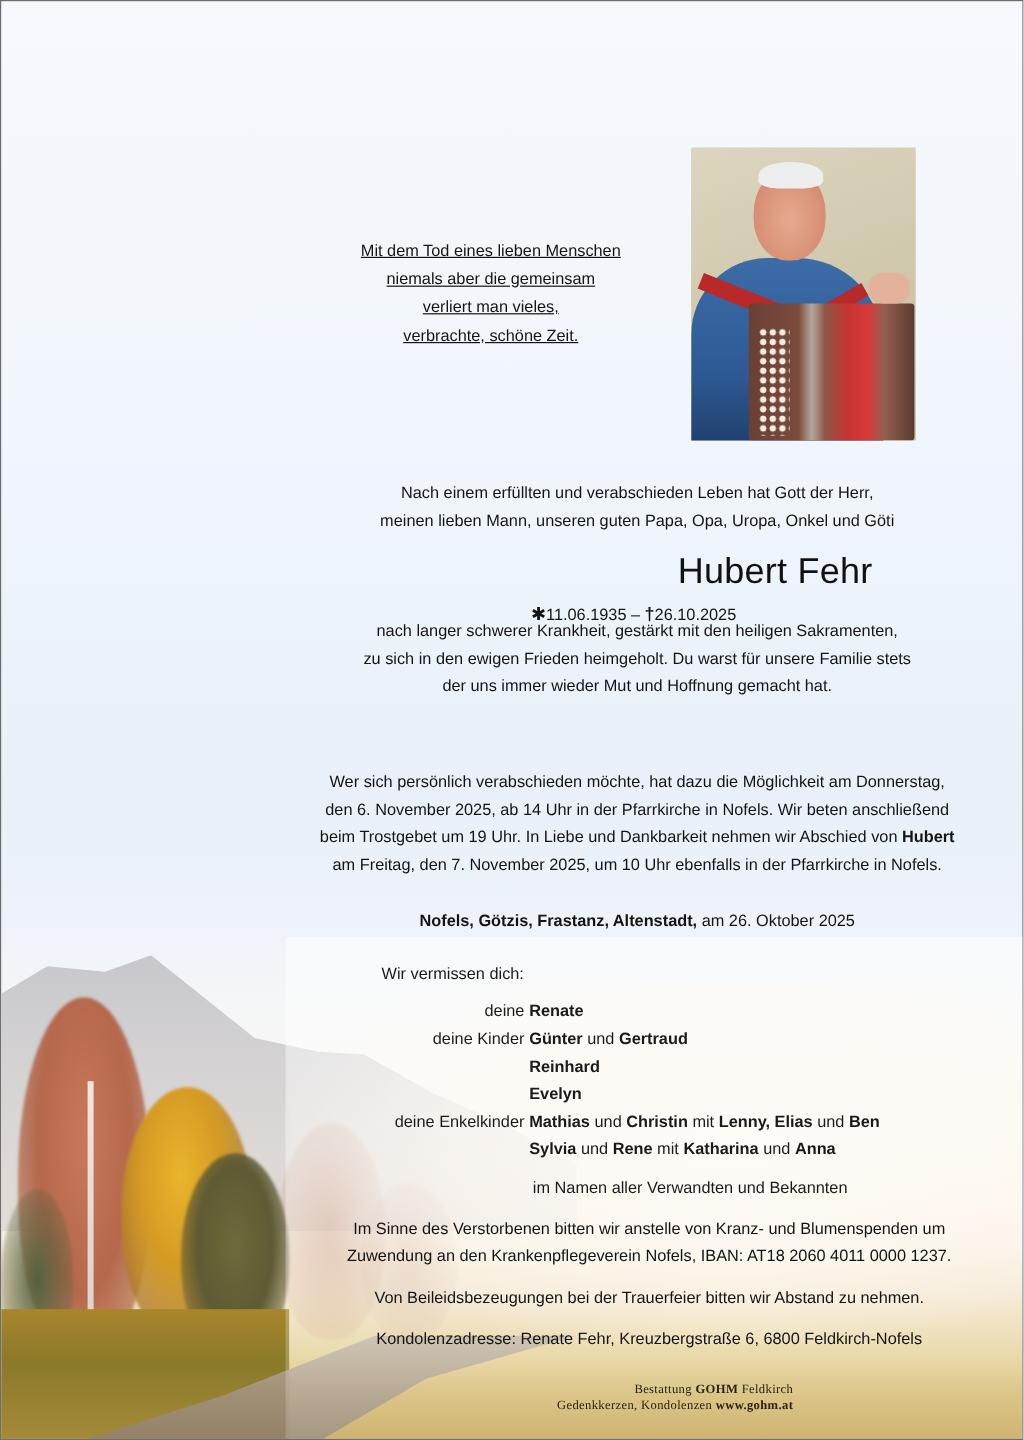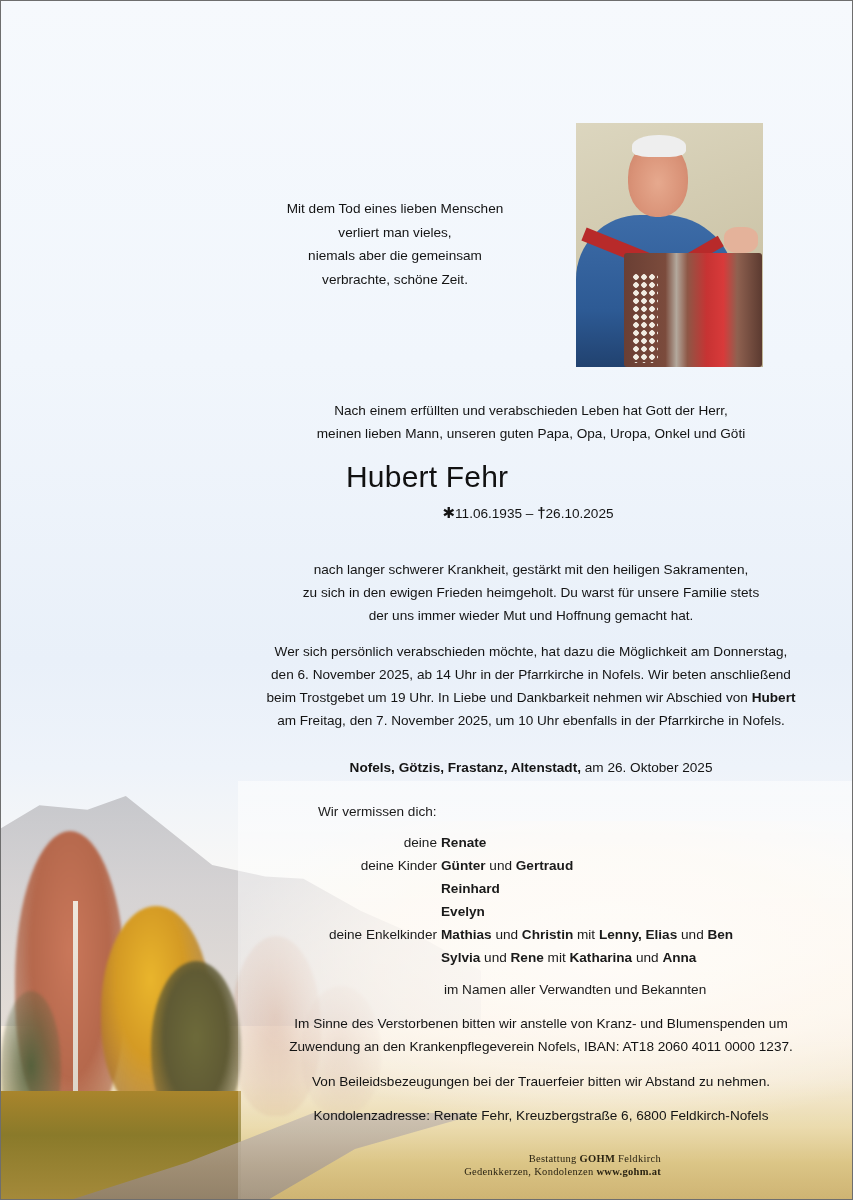--- a/index.html
+++ b/index.html
@@ -44,41 +44,41 @@
       clip-path: polygon(60% 0, 100% 0, 70% 40%, 48% 100%, 0 100%, 30% 55%);
       opacity: .9;
     }
     .veil {
       position: absolute; left: 237px; top: 780px; width: 616px; height: 420px;
       background: linear-gradient(180deg, rgba(255,255,255,.55) 0%, rgba(255,255,255,.35) 50%, rgba(255,255,255,.15) 100%);
     }
 
     
     .text { position: absolute; text-align: center; font-size: 13.6px; line-height: 23px; color: #141414; }
-    .quote { left: 254px; top: 196px; width: 280px; line-height: 23.5px; }
+    .quote { left: 268px; top: 196px; width: 280px; line-height: 23.5px; text-decoration: underline; }
     .photo {
       position: absolute; left: 575px; top: 122px; width: 187px; height: 244px;
       background: linear-gradient(180deg, #d4cdb4 0%, #cfc7ab 100%);
       overflow: hidden;
     }
     .photo .wall { position: absolute; inset: 0; background: linear-gradient(160deg, #dcd6bf 0%, #cbc3a6 70%, #bfb595 100%); }
     .photo .head { position: absolute; left: 52px; top: 18px; width: 60px; height: 76px; border-radius: 48% 48% 46% 46%; background: radial-gradient(ellipse at 50% 55%, #e6a98e 0%, #d99277 60%, #c98067 100%); }
     .photo .hair { position: absolute; left: 56px; top: 12px; width: 54px; height: 22px; border-radius: 50% 50% 30% 30%; background: #eeeeee; }
     .photo .body { position: absolute; left: 0; top: 92px; width: 160px; height: 160px; border-radius: 40% 45% 0 0; background: linear-gradient(180deg, #3d6ca8 0%, #2d5a94 60%, #1f3e6a 100%); }
     .photo .strap1 { position: absolute; left: 8px; top: 104px; width: 100px; height: 14px; background: #b82a2a; transform: rotate(22deg); transform-origin: left; }
     .photo .strap2 { position: absolute; left: 100px; top: 124px; width: 48px; height: 12px; background: #b82a2a; transform: rotate(-30deg); }
     .photo .accordion { position: absolute; left: 48px; top: 130px; width: 138px; height: 114px; background: linear-gradient(90deg, #6a3f34 0%, #7b4b3c 30%, #b3a89c 38%, #8e5746 46%, #c73333 60%, #d83a3a 72%, #8f6150 82%, #5b3a30 100%); border-radius: 3px; }
     .photo .buttons { position: absolute; left: 56px; top: 150px; width: 26px; height: 90px; background: radial-gradient(circle, #f1ece2 2.5px, transparent 3px) 0 0 / 8px 8px; }
     .photo .hand { position: absolute; left: 148px; top: 104px; width: 34px; height: 26px; border-radius: 40%; background: #e4b29a; }
 
     .intro { left: 240px; top: 398px; width: 580px; }
-    .name { position: absolute; left: 345px; top: 456px; width: 400px; text-align: left; font-size: 30px; line-height: 40px; color: #111; letter-spacing: 0.2px; }
+    .name { position: absolute; left: 326px; top: 456px; width: 400px; text-align: right; font-size: 30px; line-height: 40px; color: #111; letter-spacing: 0.2px; }
     .dates { left: 327px; top: 500px; width: 400px; font-size: 13.6px; }
     .dates .sym { font-weight: bold; font-size: 15px; }
-    .body1 { left: 240px; top: 557px; width: 580px; }
+    .body1 { left: 240px; top: 513px; width: 580px; }
     .body2 { left: 230px; top: 639px; width: 600px; }
     .places { left: 240px; top: 755px; width: 580px; }
     .miss { position: absolute; left: 317px; top: 799px; font-size: 13.6px; line-height: 23px; }
     .family { position: absolute; left: 300px; top: 830px; font-size: 13.6px; }
     .family .row { display: flex; height: 23px; line-height: 23px; }
     .family .lab { width: 140px; text-align: right; padding-right: 4px; box-sizing: border-box; }
     .family .val { white-space: nowrap; }
     .names-family { position: absolute; left: 443px; top: 977px; font-size: 13.6px; line-height: 23px; text-align: right; }
     .donation { left: 250px; top: 1011px; width: 580px; }
     .nocond { left: 250px; top: 1069px; width: 580px; }
@@ -101,22 +101,22 @@
     <div class="tree t4"></div>
     <div class="trunk"></div>
     <div class="grass-left"></div>
     <div class="road"></div>
     <div class="haze"></div>
     <div class="veil"></div>
   </div>
 
   <div class="text quote">
     <div>Mit dem Tod eines lieben Menschen</div>
+    <div>niemals aber die gemeinsam</div>
     <div>verliert man vieles,</div>
-    <div>niemals aber die gemeinsam</div>
     <div>verbrachte, schöne Zeit.</div>
   </div>
 
   <div class="photo" title="portrait of elderly man with accordion">
     <div class="wall"></div>
     <div class="body"></div>
     <div class="strap1"></div>
     <div class="strap2"></div>
     <div class="head"></div>
     <div class="hair"></div>

